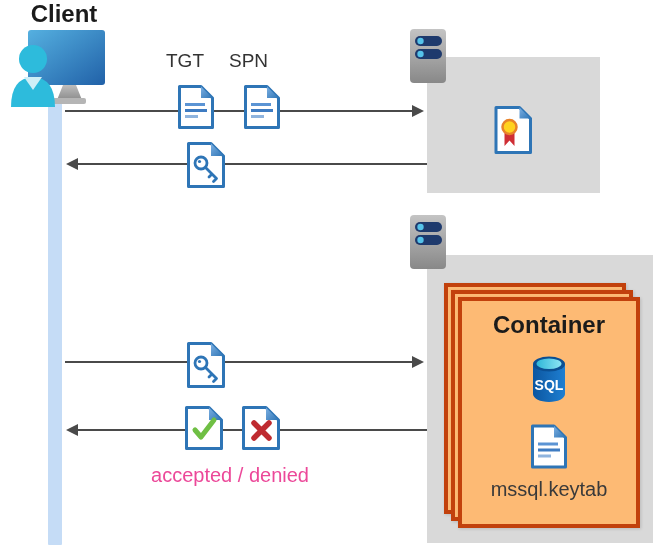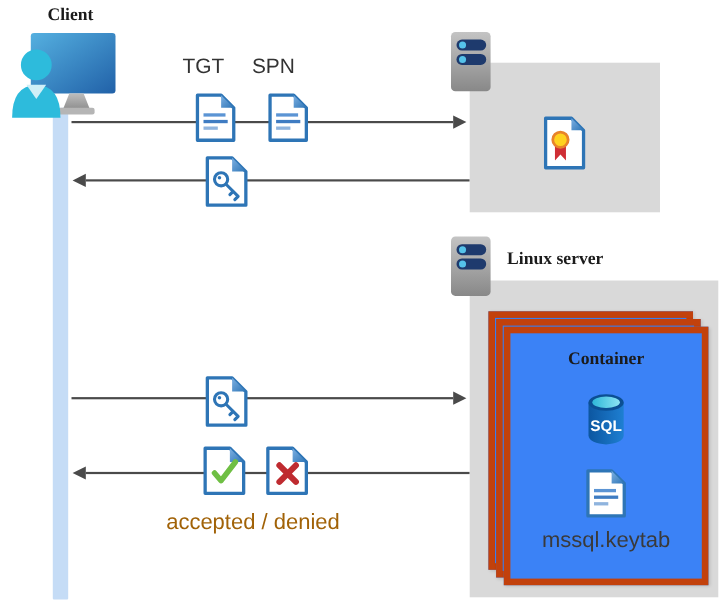--- a/index.html
+++ b/index.html
@@ -1,39 +1,39 @@
 <!DOCTYPE html>
 <html><head>
 <meta charset="utf-8">
 <style>
   html,body{margin:0;padding:0;background:#fff;}
   .canvas{
     position:relative;width:660px;height:558px;background:#ffffff;
     font-family:"Liberation Sans",sans-serif;overflow:hidden;
   }
   .abs{position:absolute;}
-  .title{font-weight:bold;font-size:16px;color:#1b1b1b;line-height:24px;font-family:Liberation Serif, serif;}
+  .title{font-weight:bold;font-size:24px;color:#1b1b1b;line-height:24px;}
   .small-label{font-size:19px;color:#333;}
   .lane{background:#c5dcf6;border-radius:1px;}
   .panel{background:#d9d9d9;}
   .arrow{height:2px;background:#4a4a4a;}
   .arrow.right::after{
     content:'';position:absolute;right:-12px;top:-5px;width:0;height:0;
     border-left:12px solid #4a4a4a;border-top:6px solid transparent;border-bottom:6px solid transparent;
   }
   .arrow.left::before{
     content:'';position:absolute;left:-12px;top:-5px;width:0;height:0;
     border-right:12px solid #4a4a4a;border-top:6px solid transparent;border-bottom:6px solid transparent;
   }
   .card{
-    background:#3b82f6;border:6px solid #c2410c;
+    background:#fdba74;border:4px solid #c2410c;
     box-shadow:1px 1px 3px rgba(0,0,0,0.14);
   }
   .card-front{display:flex;flex-direction:column;align-items:center;}
-  .result-text{font-size:20px;color:#a16207;text-align:center;}
+  .result-text{font-size:20px;color:#ec4899;text-align:center;}
   .keytab-text{font-size:20px;color:#3a3a3a;text-align:center;}
   svg{display:block;}
   svg text{font-family:"Liberation Sans",sans-serif;}
 </style>
 </head>
 <body>
 
 <div class="canvas">
 
   <svg width="0" height="0" style="position:absolute" aria-hidden="true">
@@ -153,21 +153,20 @@
   <div class="abs panel" style="left:427px;top:255px;width:226px;height:288px;"></div>
 
   <svg class="abs" style="left:409px;top:214px;" width="38" height="56" viewBox="0 0 38 56">
     <rect x="1" y="1" width="36" height="54" rx="4" fill="url(#gSrv)"></rect>
     <rect x="6" y="8" width="27" height="10" rx="5" fill="#1e3a6d"></rect>
     <circle cx="11.5" cy="13" r="3.2" fill="#55c3ea"></circle>
     <rect x="6" y="21" width="27" height="10" rx="5" fill="#1e3a6d"></rect>
     <circle cx="11.5" cy="26" r="3.2" fill="#55c3ea"></circle>
   </svg>
 
-  <div class="abs title" style="left:461px;top:224px;width:190px;">Linux server</div>
 
   <div class="abs card" style="left:444px;top:283px;width:174px;height:223px;"></div>
   <div class="abs card" style="left:451px;top:290px;width:174px;height:223px;"></div>
 
   <div class="abs card card-front" style="left:458px;top:297px;width:174px;height:223px;">
     <div class="title" style="margin-top:12px;">Container</div>
 
     <svg style="margin-top:18px;" width="36" height="48" viewBox="0 0 36 48">
       <path d="M2 9 V39 C2 43.4 9.2 47 18 47 C26.8 47 34 43.4 34 39 V9 Z" fill="url(#gSqlBody)"></path>
       <ellipse cx="18" cy="9" rx="16" ry="7.5" fill="#0b4f93"></ellipse>

